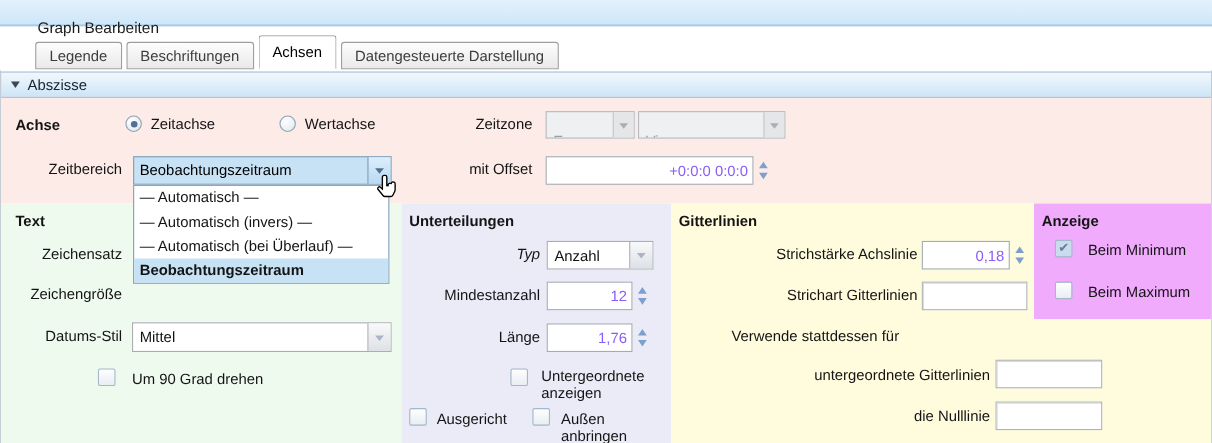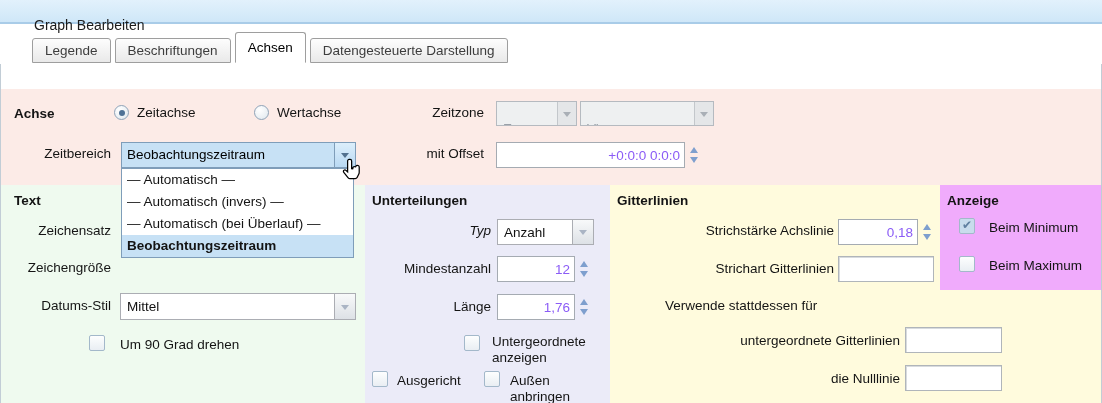--- a/index.html
+++ b/index.html
@@ -102,20 +102,24 @@
     <div class="ttl">Graph Bearbeiten</div>
   </div>
 
   <div class="tab-strip">
     <div class="tab">Legende</div>
     <div class="tab">Beschriftungen</div>
     <div class="tab active">Achsen</div>
     <div class="tab">Datengesteuerte Darstellung</div>
   </div>
 
+  <div class="abszisse-bar">
+    <span class="tri-down"></span>
+    <span class="lbl">Abszisse</span>
+  </div>
 
   <div class="edge-l"></div>
   <div class="edge-r"></div>
 
   <div class="panel panel-achse">
     <div class="abs bold" style="left:13px; top:17px;">Achse</div>
 
     <div class="radio sel" style="left:113px; top:16px;"></div>
     <div class="abs" style="left:136px; top:16px;">Zeitachse</div>
 

